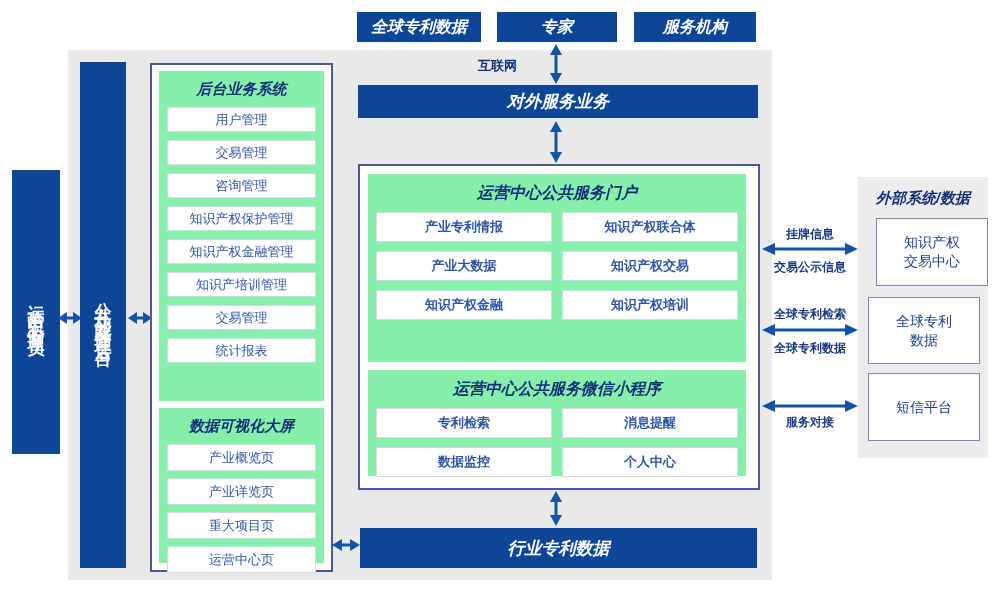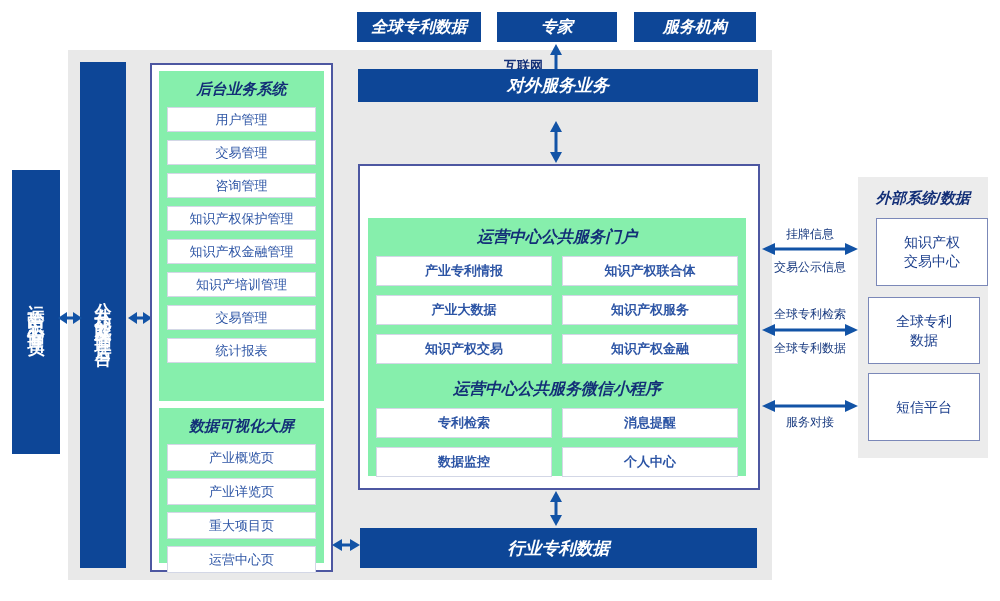--- a/index.html
+++ b/index.html
@@ -14,46 +14,46 @@
   .outer{background:#fff;border:2px solid #4d57a1;}
   .lav{background:#86efac;padding:6px 8px;box-sizing:border-box;}
   .ptitle{color:#132f77;font-weight:bold;font-style:italic;text-align:center;
           font-size:15px;padding:3px 0 8px 0;}
   .item{background:#fff;border:1px solid #d3d7e6;color:#2d55a5;font-size:13px;
         display:flex;align-items:center;justify-content:center;}
   .col{display:flex;flex-direction:column;gap:8px;}
   .col .item{height:23px;flex:0 0 auto;}
   .grid2{display:grid;grid-template-columns:1fr 1fr;gap:9px 10px;}
   .grid2 .item{height:28px;font-weight:bold;}
-  .linklabel{color:#17397f;font-size:12px;font-weight:normal;text-align:center;width:96px;}
+  .linklabel{color:#17397f;font-size:12px;font-weight:bold;text-align:center;width:96px;}
   .netlabel{color:#132f77;font-size:13px;font-weight:bold;}
   .extbox{background:#fff;border:1px solid #7b88b8;color:#1c3f8c;font-size:14px;
           display:flex;align-items:center;justify-content:center;text-align:center;
           white-space:pre-line;line-height:1.35;}
   svg{display:block;}
 </style>
 </head>
 <body>
 
 <div id="stage">
 
   <div class="abs bg" style="left:68px;top:50px;width:704px;height:530px;"></div>
 
   <div class="abs blue" style="left:357px;top:12px;width:124px;height:30px;font-size:16px;">全球专利数据</div>
   <div class="abs blue" style="left:497px;top:12px;width:120px;height:30px;font-size:16px;">专家</div>
   <div class="abs blue" style="left:634px;top:12px;width:122px;height:30px;font-size:16px;">服务机构</div>
 
-  <div class="abs netlabel" style="left:478px;top:57px;width:65px;text-align:right;">互联网</div>
+  <div class="abs netlabel" style="left:478px;top:57px;width:65px;">互联网</div>
   <svg class="abs" style="left:549px;top:44px;" width="14" height="40" viewBox="0 0 14 40">
     <line x1="7" y1="9" x2="7" y2="31" stroke="#1253a6" stroke-width="3"></line>
     <polygon points="7,0 1,11 13,11" fill="#1253a6"></polygon>
     <polygon points="7,40 1,29 13,29" fill="#1253a6"></polygon>
   </svg>
 
-  <div class="abs blue" style="left:358px;top:69px;width:400px;height:33px;font-size:17px;">对外服务业务</div>
+  <div class="abs blue" style="left:358px;top:85px;width:400px;height:33px;font-size:17px;">对外服务业务</div>
 
   <svg class="abs" style="left:549px;top:121px;" width="14" height="42" viewBox="0 0 14 42">
     <line x1="7" y1="9" x2="7" y2="33" stroke="#1253a6" stroke-width="3"></line>
     <polygon points="7,0 1,11 13,11" fill="#1253a6"></polygon>
     <polygon points="7,42 1,31 13,31" fill="#1253a6"></polygon>
   </svg>
 
   <div class="abs blue vtext" style="left:12px;top:170px;width:48px;height:284px;font-size:17px;">运营中心管理员</div>
 
   <div class="abs blue vtext" style="left:80px;top:62px;width:46px;height:506px;font-size:17px;">公共功能及管理后台</div>
@@ -88,27 +88,26 @@
       <div class="col" style="gap:7px;">
         <div class="item" style="height:25px;">产业概览页</div>
         <div class="item" style="height:25px;">产业详览页</div>
         <div class="item" style="height:25px;">重大项目页</div>
         <div class="item" style="height:25px;">运营中心页</div>
       </div>
     </div>
   </div>
 
   <div class="abs outer" style="left:358px;top:164px;width:398px;height:322px;">
-    <div class="abs lav" style="left:8px;top:8px;width:378px;height:188px;margin-top:44px;">
+    <div class="abs lav" style="left:8px;top:8px;width:378px;height:188px;">
       <div class="ptitle" style="font-size:16px;">运营中心公共服务门户</div>
       <div class="grid2">
         <div class="item">产业专利情报</div>
         <div class="item">知识产权联合体</div>
         <div class="item">产业大数据</div>
-        <div class="item">知识产权服务</div>
         <div class="item">知识产权交易</div>
         <div class="item">知识产权金融</div>
         <div class="item">知识产权培训</div>
       </div>
     </div>
     <div class="abs lav" style="left:8px;top:204px;width:378px;height:106px;">
       <div class="ptitle" style="font-size:16px;">运营中心公共服务微信小程序</div>
       <div class="grid2">
         <div class="item">专利检索</div>
         <div class="item">消息提醒</div>

